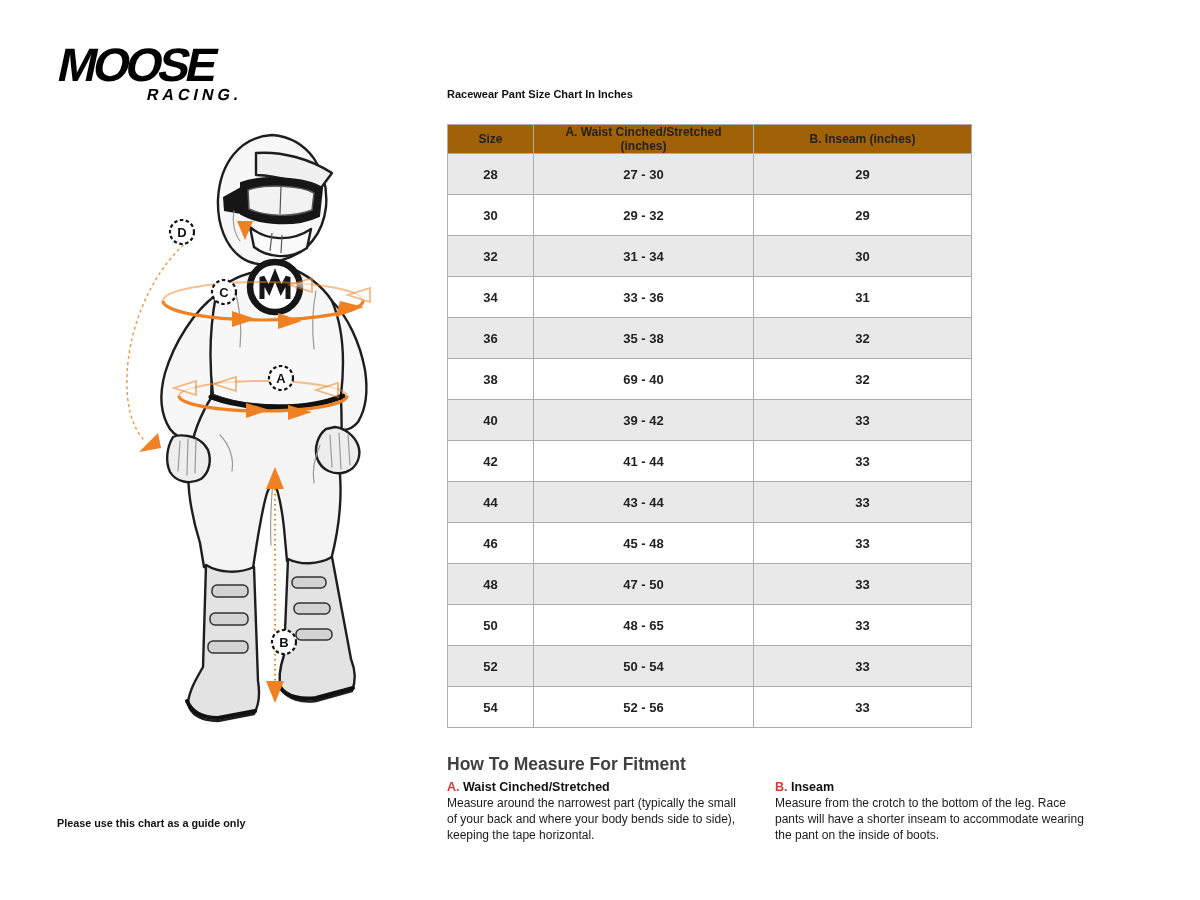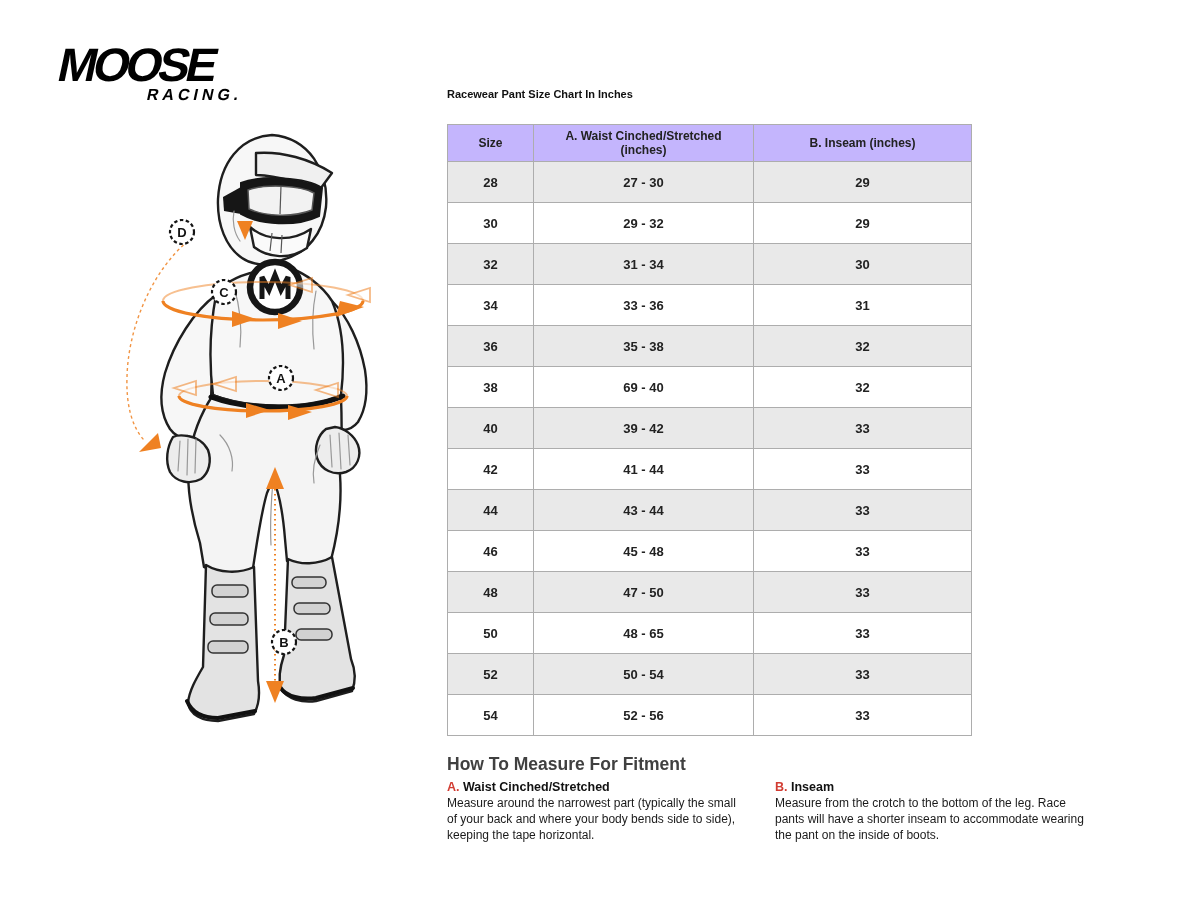--- a/index.html
+++ b/index.html
@@ -15,21 +15,21 @@
   
   .figure-wrap { position:absolute; left:20px; top:115px; width:420px; height:660px; }
 
   
   .chart-title { position:absolute; left:447px; top:88px; font-size:11px; font-weight:700; color:#111; }
   .size-table { position:absolute; left:447px; top:124px; border-collapse:collapse; }
   .size-table th, .size-table td {
     border:1px solid #adadad; text-align:center; vertical-align:middle;
     font-weight:700; color:#222;
   }
-  .size-table th { background:#c4b5fd; font-size:12px; height:37px; padding:0 10px; }
+  .size-table th { background:#a16207; font-size:12px; height:29px; padding:0 10px; }
   .size-table td { font-size:13px; height:41px; }
   .size-table tbody tr:nth-child(odd) td { background:#e9e9e9; }
   .size-table tbody tr:nth-child(even) td { background:#ffffff; }
   .col-size   { width:86px; }
   .col-waist  { width:220px; }
   .col-inseam { width:218px; }
 
   
   .howto-title { position:absolute; left:447px; top:754px; font-size:17.5px; font-weight:700; color:#404040; }
   .howto-col { position:absolute; top:780px; width:300px; }
@@ -275,15 +275,16 @@
   </div>
 
   <div class="howto-col right">
     <div class="howto-sub">
       <span class="howto-letter">B.</span><span> Inseam</span>
     </div>
     <div class="howto-text">Measure from the crotch to the bottom of the leg. Race pants will have a shorter inseam to accommodate wearing the pant on the inside of boots.</div>
   </div>
 
   <div class="disclaimer">
+    <div>Please use this chart as a guide only</div>
   </div>
 
 </div>
 
 </body></html>

